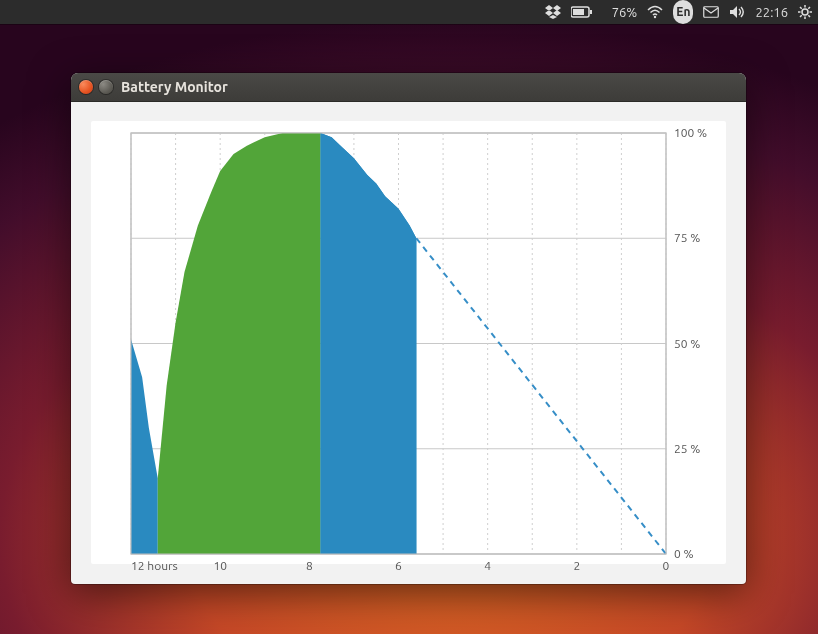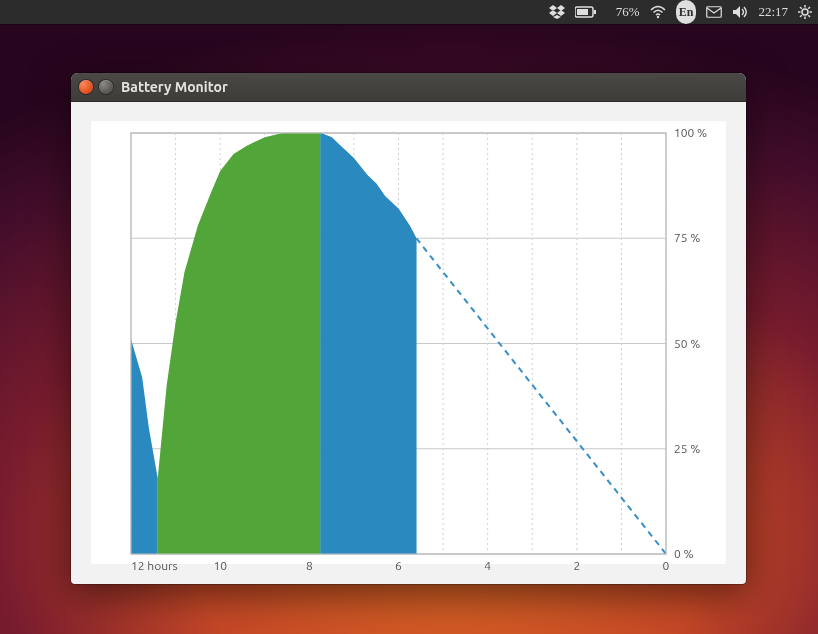--- a/index.html
+++ b/index.html
@@ -33,21 +33,20 @@
     justify-content: flex-end;
     padding: 0 6px;
     gap: 10px;
     box-shadow: 0 1px 0 rgba(0,0,0,0.3);
   }
   .menubar .mb-item {
     display: inline-flex;
     align-items: center;
     gap: 19px;
     line-height: 24px;
-    font-family: Liberation Serif, serif;
   }
   .menubar svg { display: block; }
 
   
   .window {
     position: absolute;
     left: 71px;
     top: 73px;
     width: 675px;
     height: 511px;
@@ -134,21 +133,21 @@
         <path d="M1 2 L8 7 L15 2" fill="none" stroke="#dedede" stroke-width="1.2"></path>
       </svg>
   </span>
   <span class="mb-item">
     <svg width="16" height="14" viewBox="0 0 16 14">
         <path fill="#dedede" d="M1 5h3l4-4v12l-4-4H1z"></path>
         <path fill="none" stroke="#dedede" stroke-width="1.4" d="M10 4 Q13 7 10 10 M12 2 Q16.5 7 12 12"></path>
       </svg>
   </span>
   <span class="mb-item">
-    <span>22:17</span>
+    <span>22:16</span>
   </span>
   <span class="mb-item">
     <svg width="14" height="14" viewBox="0 0 14 14">
         <circle cx="7" cy="7" r="3" fill="none" stroke="#dedede" stroke-width="1.5"></circle>
         <g stroke="#dedede" stroke-width="1.5">
           <line x1="7" y1="0" x2="7" y2="2.5"></line>
           <line x1="7" y1="11.5" x2="7" y2="14"></line>
           <line x1="0" y1="7" x2="2.5" y2="7"></line>
           <line x1="11.5" y1="7" x2="14" y2="7"></line>
           <line x1="2" y1="2" x2="3.7" y2="3.7"></line>

